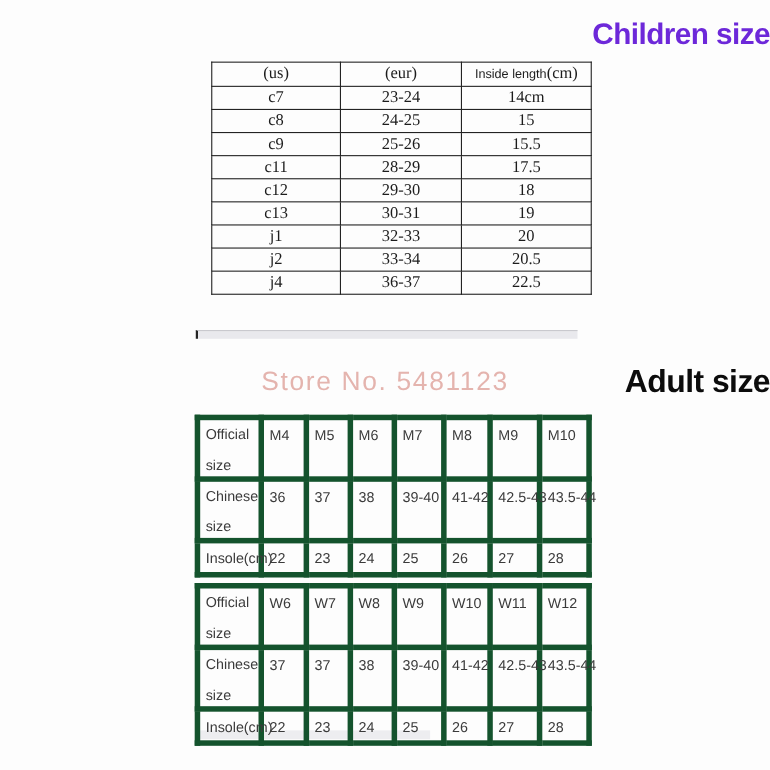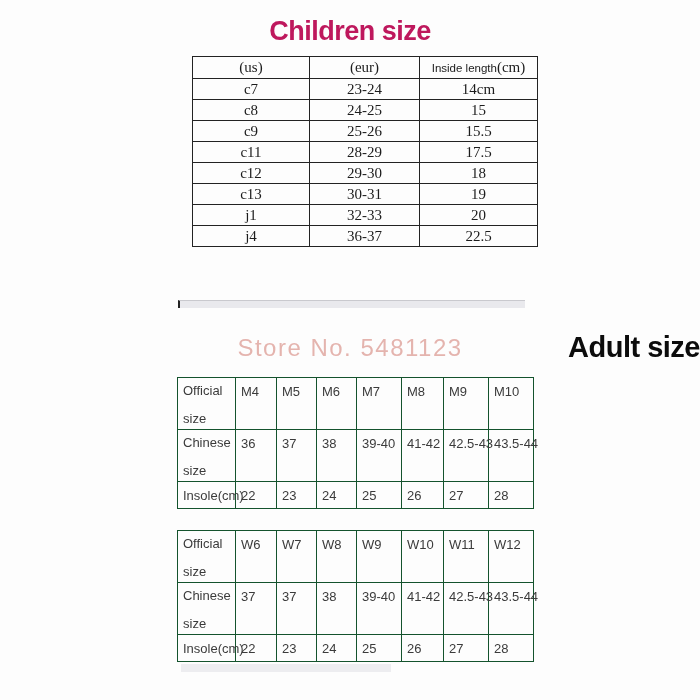--- a/index.html
+++ b/index.html
@@ -4,22 +4,22 @@
 <style>
   html,body { margin:0; padding:0; }
   body {
     width:700px; height:700px; position:relative; overflow:hidden;
     background:#fdfdfd;
     font-family:"Liberation Sans", sans-serif;
   }
   
   .children-title {
     position:absolute; top:16px; left:0; width:700px;
-    text-align:center; font-size:27px; font-weight:bold;
-    letter-spacing:-0.5px; color:#be185d;
+    text-align:right; font-size:27px; font-weight:bold;
+    letter-spacing:-0.5px; color:#6d28d9;
   }
   .ctable {
     position:absolute; left:192px; top:56px; width:345px;
     border-collapse:collapse; table-layout:fixed;
     font-family:"Liberation Serif", serif;
     font-size:15px; color:#1c1c1c;
   }
   .ctable td, .ctable th {
     border:1.8px solid #232323;
     text-align:center; vertical-align:middle;
@@ -52,21 +52,21 @@
     color:#0c0c0c; z-index:2;
   }
   .atable {
     position:absolute; left:177px; width:356px;
     border-collapse:collapse; table-layout:fixed;
     font-size:13px; color:#3b3b3b; z-index:2;
   }
   .atable-m { top:377px; }
   .atable-w { top:530px; }
   .atable td {
-    border:1px solid #14532d;
+    border:5px solid #14532d;
     vertical-align:top; text-align:left;
     padding:6px 17px 0 5px;
     overflow:visible; white-space:nowrap;
     background:transparent;
   }
   .atable tr.r-two td { height:45px; }
   .atable tr.r-one td { height:20px; }
   .atable .l1 { line-height:13px; }
   .atable .l2 { line-height:13px; margin-top:15px; }
   .smudge {
@@ -120,20 +120,25 @@
         <td>c13</td>
         <td>30-31</td>
         <td>19</td>
       </tr>
   <tr>
         <td>j1</td>
         <td>32-33</td>
         <td>20</td>
       </tr>
   <tr>
+        <td>j2</td>
+        <td>33-34</td>
+        <td>20.5</td>
+      </tr>
+  <tr>
         <td>j4</td>
         <td>36-37</td>
         <td>22.5</td>
       </tr>
 </tbody>
   </table>
 <div class="cstrip"></div>
 
 <div class="watermark">Store No. 5481123</div>
 <div class="adult-title">Adult size</div>

